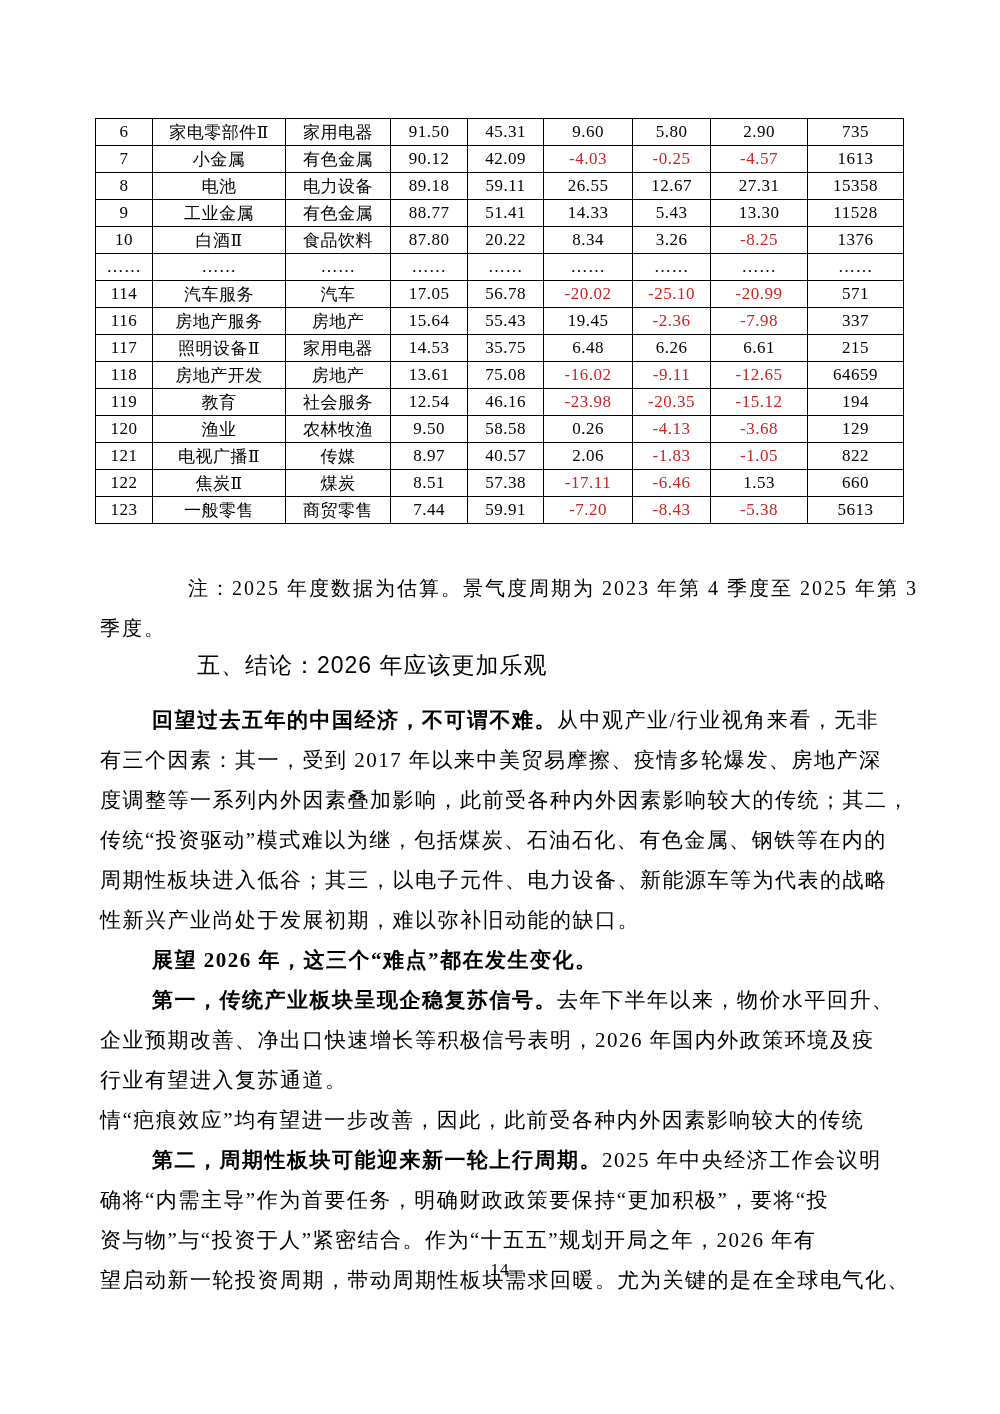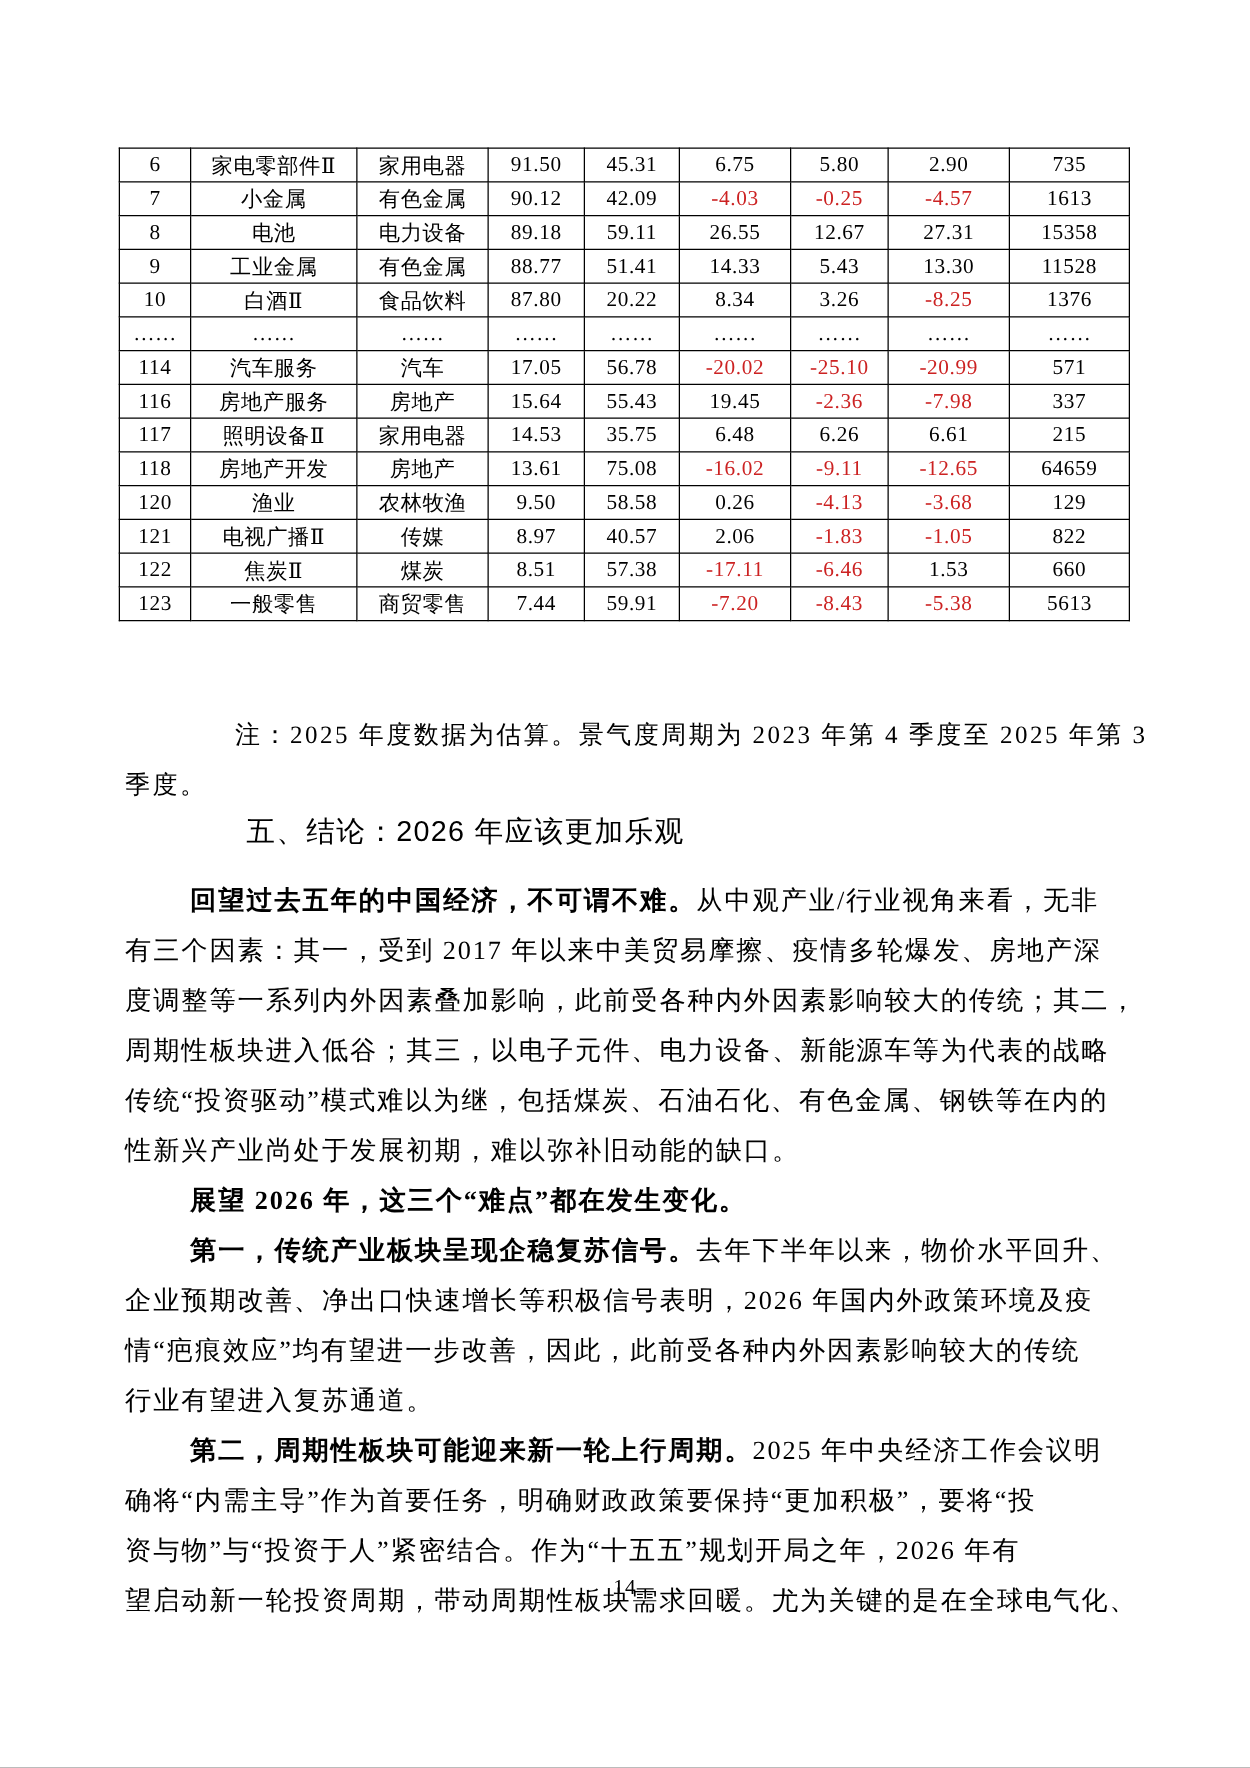--- a/index.html
+++ b/index.html
@@ -87,21 +87,21 @@
         <col class="c7">
         <col class="c8">
     </colgroup>
     <tbody>
         <tr>
           <td>6</td>
           <td>家电零部件Ⅱ</td>
           <td>家用电器</td>
           <td>91.50</td>
           <td>45.31</td>
-          <td>6.75</td>
+          <td>9.60</td>
           <td>5.80</td>
           <td>2.90</td>
           <td>735</td>
         </tr>
         <tr>
           <td>7</td>
           <td>小金属</td>
           <td>有色金属</td>
           <td>90.12</td>
           <td>42.09</td>
@@ -192,20 +192,31 @@
           <td>房地产开发</td>
           <td>房地产</td>
           <td>13.61</td>
           <td>75.08</td>
           <td class="neg">-16.02</td>
           <td class="neg">-9.11</td>
           <td class="neg">-12.65</td>
           <td>64659</td>
         </tr>
         <tr>
+          <td>119</td>
+          <td>教育</td>
+          <td>社会服务</td>
+          <td>12.54</td>
+          <td>46.16</td>
+          <td class="neg">-23.98</td>
+          <td class="neg">-20.35</td>
+          <td class="neg">-15.12</td>
+          <td>194</td>
+        </tr>
+        <tr>
           <td>120</td>
           <td>渔业</td>
           <td>农林牧渔</td>
           <td>9.50</td>
           <td>58.58</td>
           <td>0.26</td>
           <td class="neg">-4.13</td>
           <td class="neg">-3.68</td>
           <td>129</td>
         </tr>
@@ -250,32 +261,32 @@
       <div class="nline">季度。</div>
     </div>
 
   <h2 class="heading">五、结论：2026 年应该更加乐观</h2>
 
   <div class="body-text">
       <div class="para">
         <div class="line first"><span class="bold">回望过去五年的中国经济，不可谓不难。</span><span>从中观产业/行业视角来看，无非</span></div>
         <div class="line"><span>有三个因素：其一，受到 2017 年以来中美贸易摩擦、疫情多轮爆发、房地产深</span></div>
         <div class="line"><span>度调整等一系列内外因素叠加影响，此前受各种内外因素影响较大的传统；其二，</span></div>
+        <div class="line"><span>传统“投资驱动”模式难以为继，包括煤炭、石油石化、有色金属、钢铁等在内的</span></div>
         <div class="line"><span>周期性板块进入低谷；其三，以电子元件、电力设备、新能源车等为代表的战略</span></div>
-        <div class="line"><span>传统“投资驱动”模式难以为继，包括煤炭、石油石化、有色金属、钢铁等在内的</span></div>
         <div class="line"><span>性新兴产业尚处于发展初期，难以弥补旧动能的缺口。</span></div>
       </div>
       <div class="para">
         <div class="line first"><span class="bold">展望 2026 年，这三个“难点”都在发生变化。</span></div>
       </div>
       <div class="para">
         <div class="line first"><span class="bold">第一，传统产业板块呈现企稳复苏信号。</span><span>去年下半年以来，物价水平回升、</span></div>
         <div class="line"><span>企业预期改善、净出口快速增长等积极信号表明，2026 年国内外政策环境及疫</span></div>
+        <div class="line"><span>行业有望进入复苏通道。</span></div>
         <div class="line"><span>情“疤痕效应”均有望进一步改善，因此，此前受各种内外因素影响较大的传统</span></div>
-        <div class="line"><span>行业有望进入复苏通道。</span></div>
       </div>
       <div class="para">
         <div class="line first"><span class="bold">第二，周期性板块可能迎来新一轮上行周期。</span><span>2025 年中央经济工作会议明</span></div>
         <div class="line"><span>确将“内需主导”作为首要任务，明确财政政策要保持“更加积极”，要将“投</span></div>
         <div class="line"><span>资与物”与“投资于人”紧密结合。作为“十五五”规划开局之年，2026 年有</span></div>
         <div class="line"><span>望启动新一轮投资周期，带动周期性板块需求回暖。尤为关键的是在全球电气化、</span></div>
       </div>
     </div>
 
   <div class="page-number">14</div>

